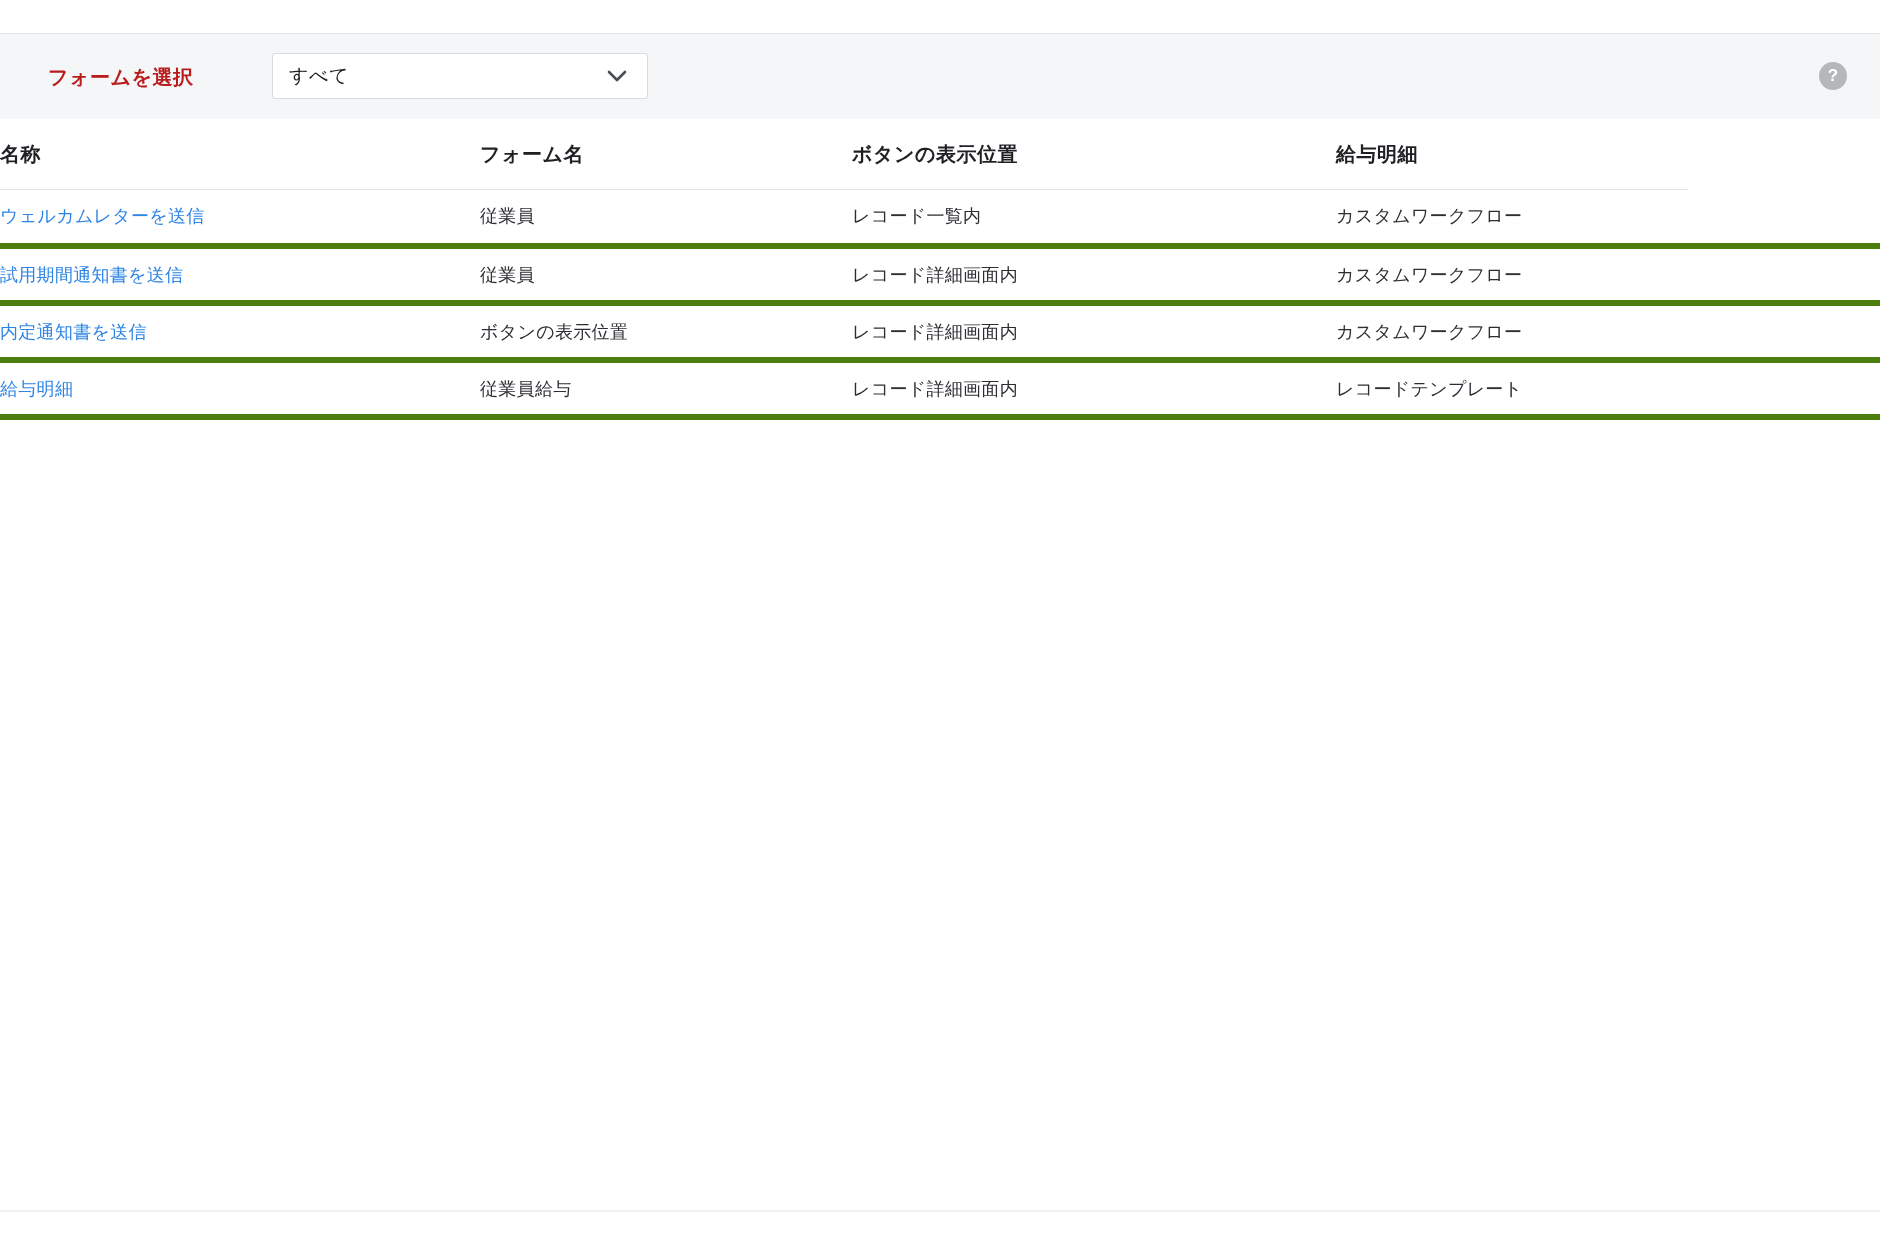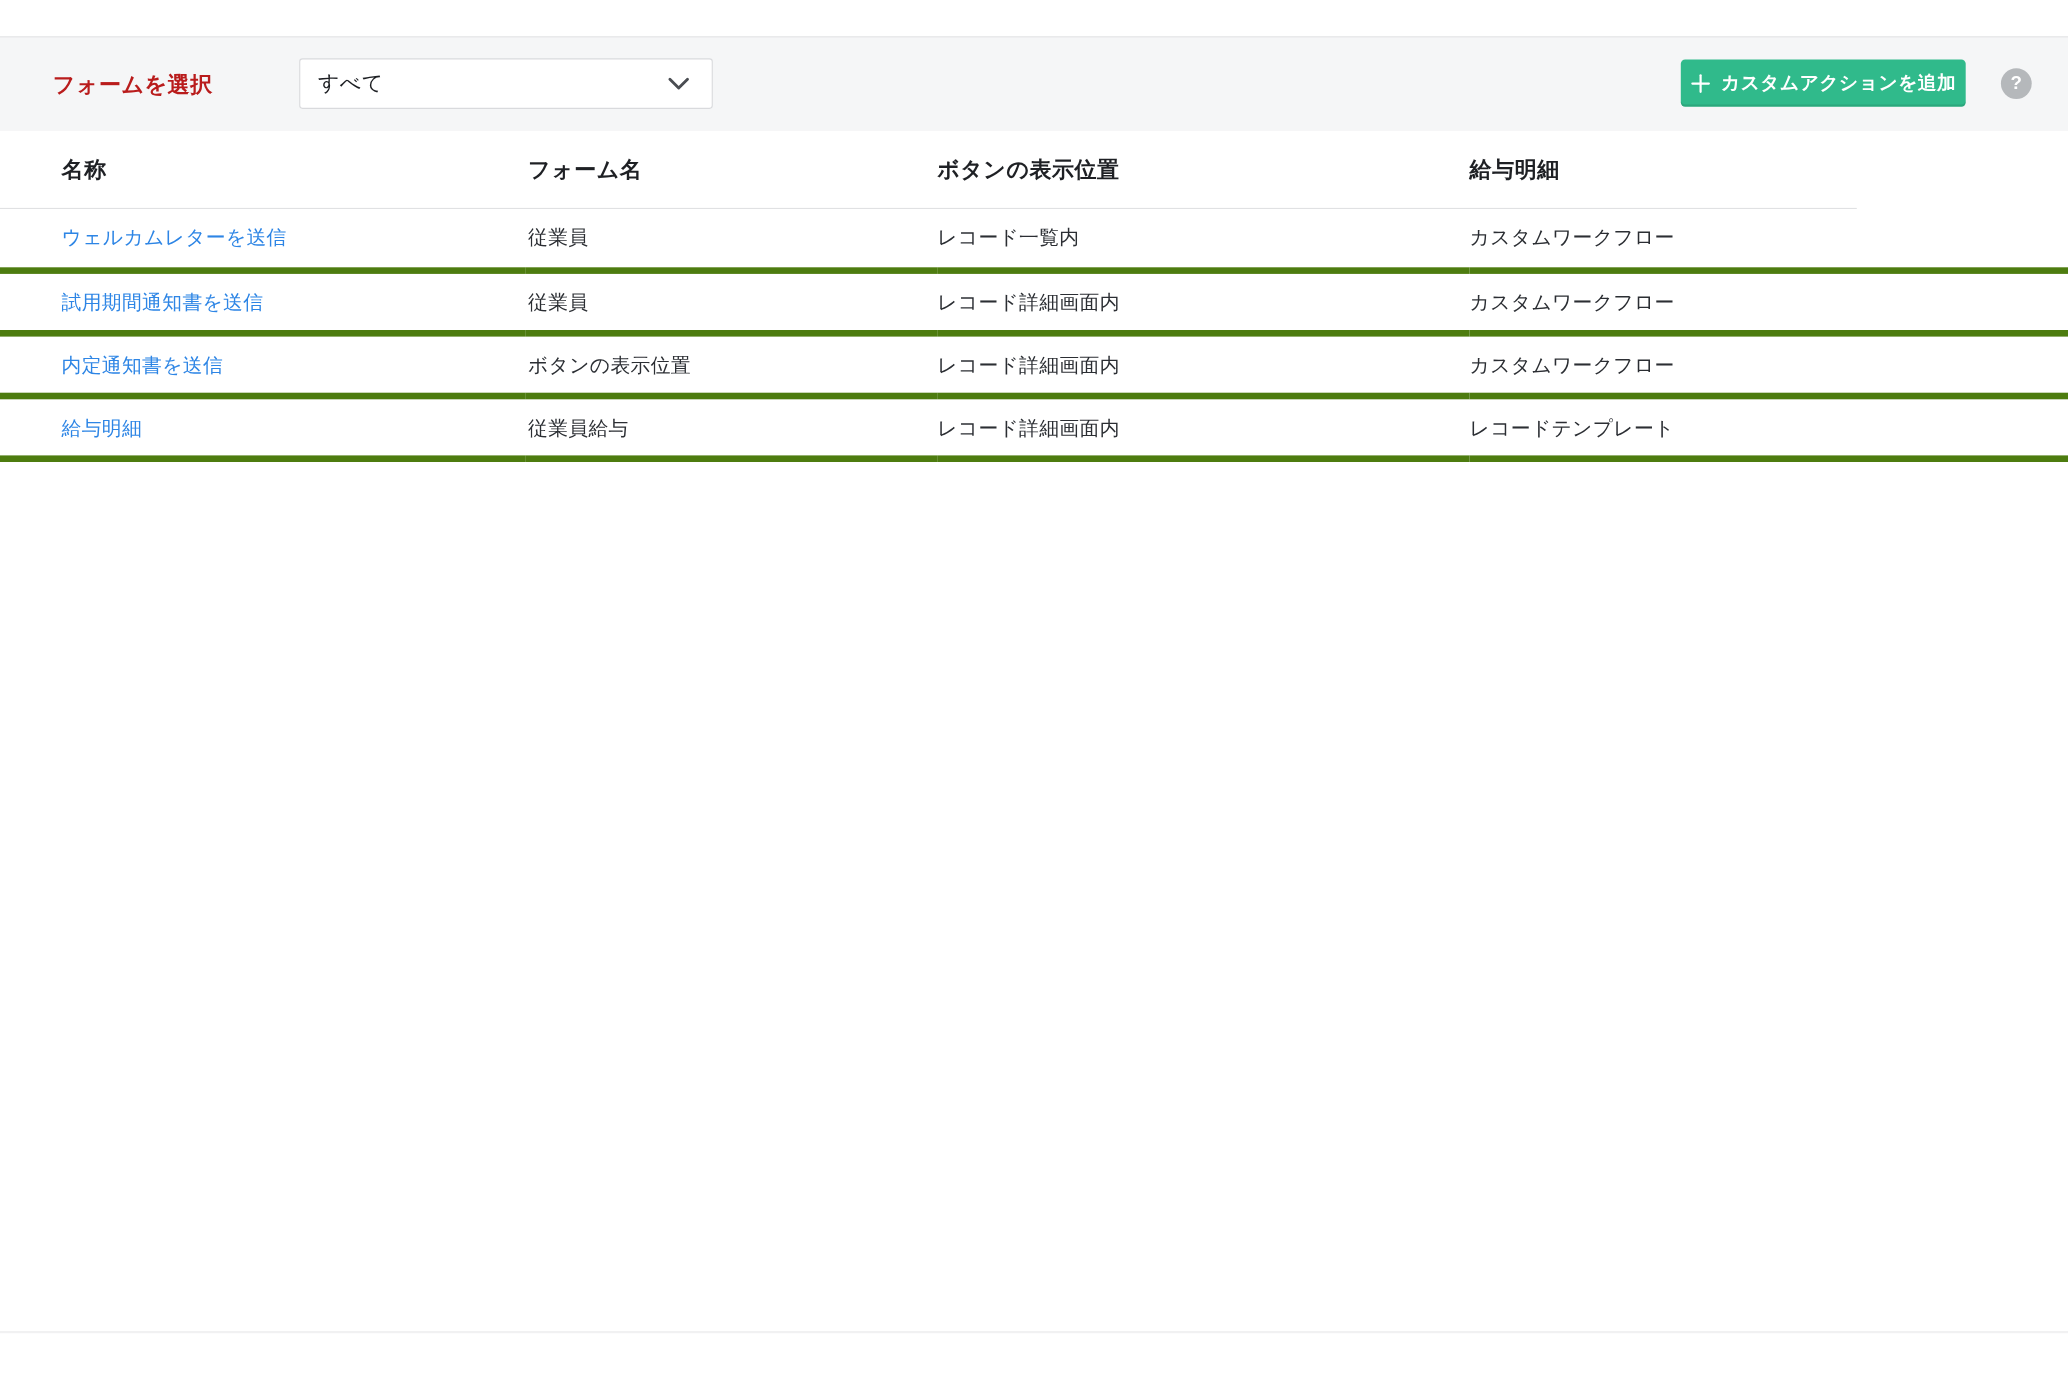--- a/index.html
+++ b/index.html
@@ -49,21 +49,21 @@
   table.actions th {
     height:70px; text-align:left; vertical-align:middle;
     font-size:20px; font-weight:700; color:#1e2024; letter-spacing:0.5px;
   }
   table.actions td {
     height:57px; vertical-align:middle;
     font-size:18px; color:#2b2e33; letter-spacing:0.3px;
     border-bottom:6px solid #4d7c0f;
     white-space:nowrap; overflow:hidden;
   }
-  table.actions th:first-child, table.actions td:first-child { padding-left:56px; }
+  table.actions th:first-child, table.actions td:first-child { }
   table.actions th:nth-child(2), table.actions td:nth-child(2) { padding-left:2px; }
   a.action-link { color:#2d85e5; text-decoration:none; cursor:pointer; }
 
   .header-rule {
     position:absolute; top:189px; left:0; width:1688px; height:1px;
     background:#e0e1e3;
   }
   .footer-rule {
     position:absolute; top:1210px; left:0; width:1880px; height:2px;
     background:#f1f1f2;
@@ -78,29 +78,20 @@
 
   <div class="form-select">
     <span class="form-select-value">すべて</span>
     <span class="chevron">
       <svg width="20" height="12" viewBox="0 0 20 12">
         <polyline points="2,2 10,10 18,2" fill="none" stroke="#4a4d52" stroke-width="2.6" stroke-linecap="round" stroke-linejoin="round"></polyline>
       </svg>
     </span>
   </div>
 
-  <button class="add-btn">
-    <span class="plus-icon">
-      <svg width="18" height="18" viewBox="0 0 18 18">
-        <line x1="9" y1="1.5" x2="9" y2="16.5" stroke="#ffffff" stroke-width="2" stroke-linecap="round"></line>
-        <line x1="1.5" y1="9" x2="16.5" y2="9" stroke="#ffffff" stroke-width="2" stroke-linecap="round"></line>
-      </svg>
-    </span>
-    <span>カスタムアクションを追加</span>
-  </button>
 
   <button class="help-btn">
     <span>?</span>
   </button>
 </div>
 
 <table class="actions">
   <colgroup>
     <col style="width:478px">
       <col style="width:374px">

